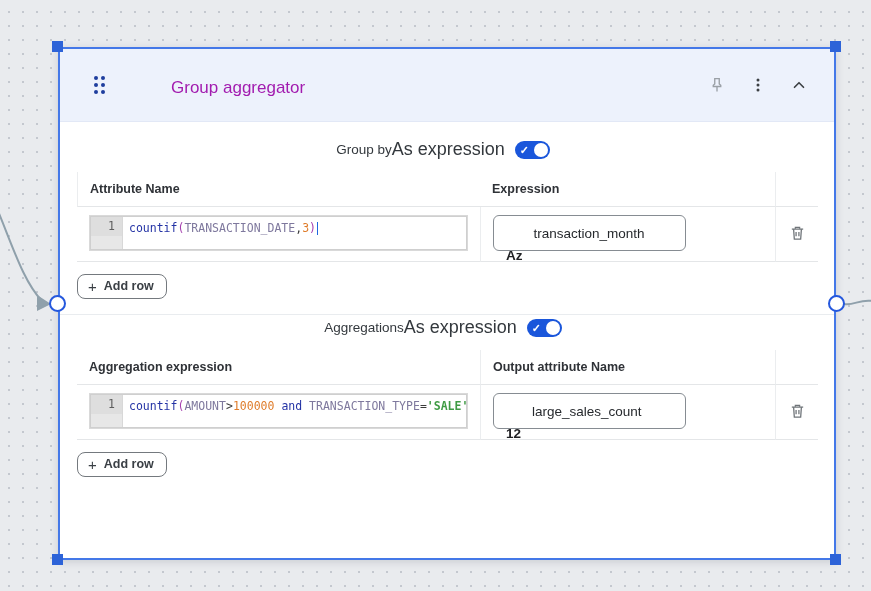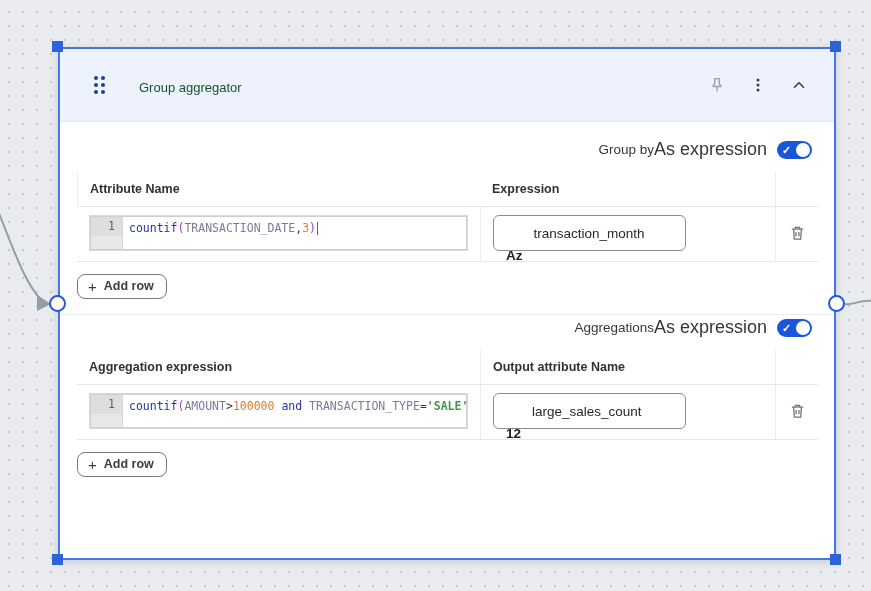--- a/index.html
+++ b/index.html
@@ -28,26 +28,26 @@
 
   
   .hdr {
     height:73px; background:#edf2fc; border-bottom:1px solid #e2e8f6;
     display:flex; align-items:center; padding:0 24px 0 34px;
   }
   .dragdots { display:grid; grid-template-columns:repeat(2,4px); grid-template-rows:repeat(3,4px); gap:3px; margin-right:34px; cursor:grab;}
   .dragdots i { width:4px; height:4px; border-radius:50%; background:#1e3e9e; }
   .hdr-titles { flex:1; }
   .hdr-title { font-size:15.5px; font-weight:bold; color:#1f2327; letter-spacing:.1px; }
-  .hdr-sub { font-size:13px; color:#14532d; margin-top:5px; }
+  .hdr-sub { font-size:17px; color:#a21caf; margin-top:5px;margin-left:32px; }
   .hdr-icons { display:flex; align-items:center; gap:19px; }
   .icon-btn { display:flex; align-items:center; justify-content:center; width:22px; height:22px; cursor:pointer; }
 
   
-  .sec-head { display:flex; align-items:center; justify-content:flex-end; margin:17px 22px 0 14px; }
+  .sec-head { display:flex; align-items:center; justify-content:center; margin:17px 22px 0 14px; }
   .sec-label { font-size:13.5px; color:#33383d; }
   .toggle-wrap { display:flex; align-items:center; gap:10px; }
   .toggle-label { font-size:18px; color:#33383d; }
   .toggle {
     position:relative; width:35px; height:18px; border-radius:10px; background:#1a56db; cursor:pointer;
   }
   .toggle .check {
     position:absolute; left:5px; top:1px; color:#ffffff; font-size:11px; font-weight:bold; line-height:16px;
   }
   .toggle .knob {

